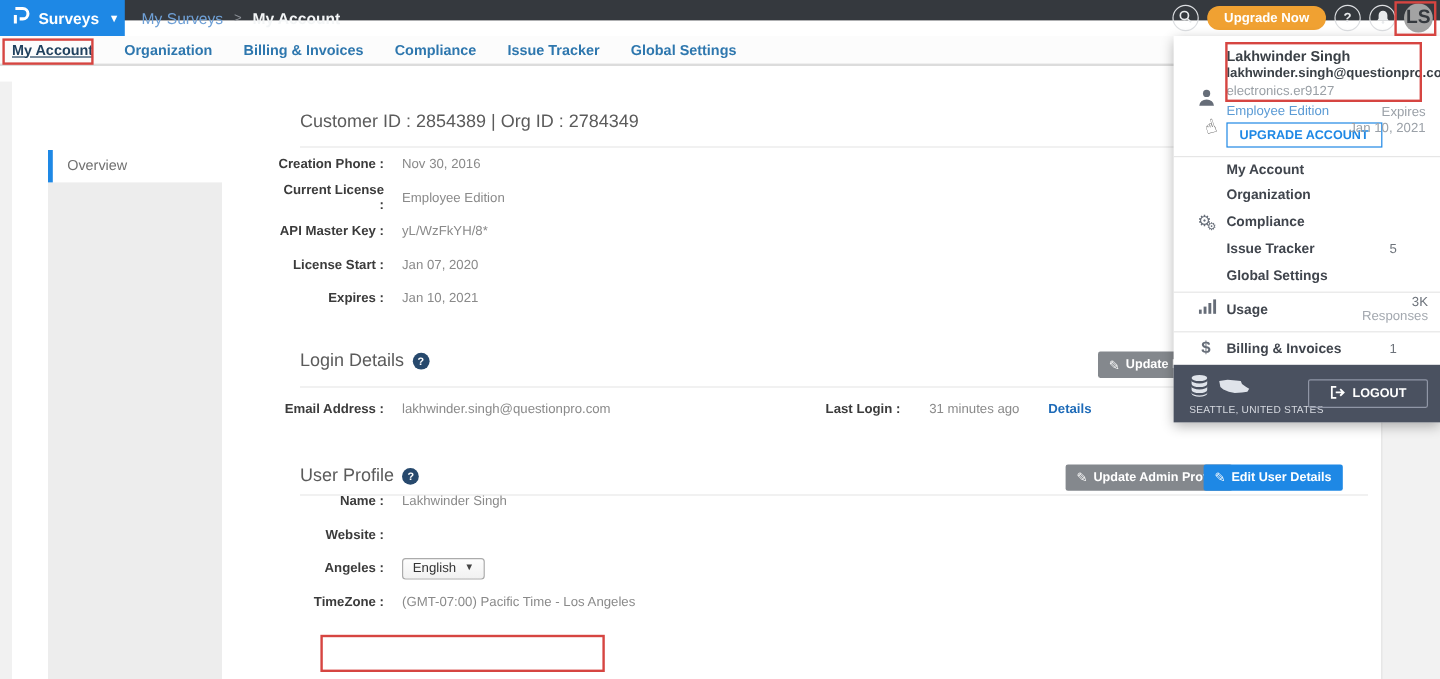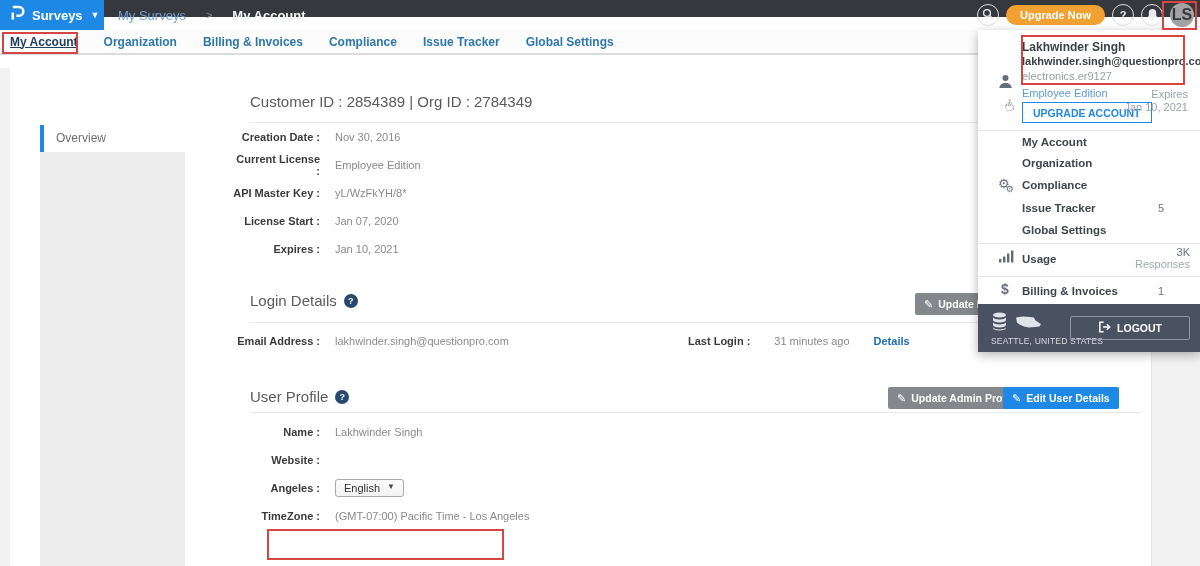--- a/index.html
+++ b/index.html
@@ -6,21 +6,21 @@
   html,body { width:1200px; height:566px; overflow:hidden; background:#fff;
               font-family:"Liberation Sans","DejaVu Sans",sans-serif; }
   .abs { position:absolute; }
 
   
   .navbar { position:absolute; left:0; top:0; width:1200px; height:17px; background:#35393e; z-index:30; }
   .logo-area { position:absolute; left:0; top:0; width:104px; height:30px; background:#1e88e5;
                display:flex; align-items:center; padding-left:10px; gap:7px; cursor:pointer; }
   .logo-area .product { color:#fff; font-size:13px; font-weight:600; }
   .logo-area .caret { color:#fff; font-size:9px; margin-left:1px; }
-  .breadcrumb { position:absolute; left:118px; top:0; height:30px; display:flex; align-items:center; gap:20px; font-size:13px; }
+  .breadcrumb { position:absolute; left:118px; top:0; height:30px; display:flex; align-items:center; gap:9px; font-size:13px; }
   .bc-parent { color:#6fa0d6; cursor:pointer; }
   .bc-sep { color:#8d9298; font-size:11px; }
   .bc-current { color:#f3f5f6; font-weight:600; }
   .nav-right { position:absolute; right:6px; top:0; height:30px; display:flex; align-items:center; gap:7px; }
   .nav-circle { width:22px; height:22px; border:1px solid #dcdee1; border-radius:50%;
                 display:flex; align-items:center; justify-content:center; color:#e8eaec;
                 font-size:11px; font-weight:700; cursor:pointer; }
   .upgrade-pill { height:20px; background:#f0a132; border:none; border-radius:10px; color:#fff;
                   font-size:11px; font-weight:700; padding:0 14px; cursor:pointer;
                   font-family:inherit; }
@@ -78,21 +78,21 @@
   .dd-row { position:absolute; left:44px; height:22px; display:flex; align-items:center;
             font-size:11.5px; font-weight:700; color:#40454d; cursor:pointer; width:170px; }
   .dd-badge { position:absolute; right:36px; font-size:11px; font-weight:400; color:#6d737b; }
   .dd-usage-badge { position:absolute; right:10px; top:216px; text-align:right; font-size:11px; line-height:12px; }
   .dd-usage-badge .b1 { color:#6d737b; }
   .dd-usage-badge .b2 { color:#a3a8af; }
   .dd-icon { position:absolute; color:#666d78; }
   .dd-footer { position:absolute; left:0; top:274px; width:222px; height:48px; background:#4a5160; }
   .dd-loc { position:absolute; left:13px; bottom:6px; font-size:8.5px; color:#d6d9e0; letter-spacing:.2px; }
   .logout-btn { position:absolute; right:10px; top:12px; height:24px; background:transparent; border:1px solid #9096a6;
-                border-radius:2px; color:#fff; font-size:10.5px; font-weight:700; padding:0 27px;
+                border-radius:2px; color:#fff; font-size:10.5px; font-weight:700; padding:0 17px;
                 display:flex; align-items:center; gap:6px; cursor:pointer; font-family:inherit;justify-content:center; }
   .hand-cursor { position:absolute; left:26px; top:66px; font-size:16px; color:#4a4a4a; transform:rotate(-18deg); }
 </style>
 </head>
 <body>
 
 <div class="navbar">
   <div class="logo-area">
     <span>
       <svg width="15" height="18" viewBox="0 0 16 19">
@@ -148,21 +148,21 @@
   <div class="sidebar-item">Overview</div>
 </div>
 
 <div class="section-title" style="left:250px; top:93px;">
   <span>Customer ID : 2854389 | Org ID : 2784349</span>
 </div>
 <div class="hr" style="left:250px; top:122px; width:890px;"></div>
 
 <div class="kv-rows" style="top:123px;">
   <div class="kv-row">
-    <div class="kv-label">Creation Date :</div>
+    <div class="kv-label">Creation Phone :</div>
     <div class="kv-value">Nov 30, 2016</div>
   </div>
   <div class="kv-row">
     <div class="kv-label">Current License :</div>
     <div class="kv-value">Employee Edition</div>
   </div>
   <div class="kv-row">
     <div class="kv-label">API Master Key :</div>
     <div class="kv-value">yL/WzFkYH/8*</div>
   </div>
@@ -205,21 +205,21 @@
 <button class="btn btn-gray abs" style="left:888px; top:387px;">
   <span class="pencil">✎</span>
   <span>Update Admin Profile</span>
 </button>
 <button class="btn btn-blue abs" style="left:1003px; top:387px; z-index:45;">
   <span class="pencil">✎</span>
   <span>Edit User Details</span>
 </button>
 <div class="hr" style="left:250px; top:412px; width:890px;"></div>
 
-<div class="kv-rows" style="top:418px;">
+<div class="kv-rows" style="top:404px;">
   <div class="kv-row">
     <div class="kv-label">Name :</div>
     <div class="kv-value">Lakhwinder Singh</div>
   </div>
   <div class="kv-row">
     <div class="kv-label">Website :</div>
     <div class="kv-value"></div>
   </div>
   <div class="kv-row">
     <div class="kv-label">Angeles :</div>

